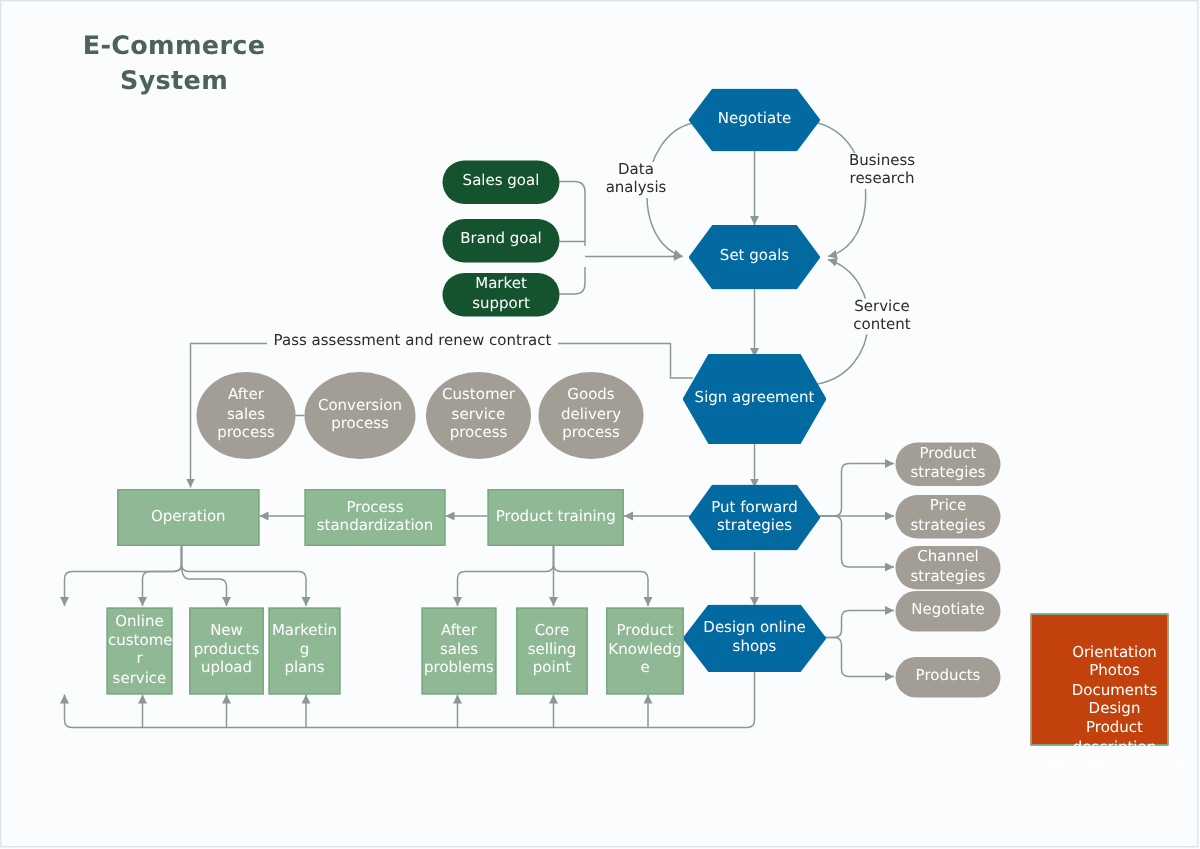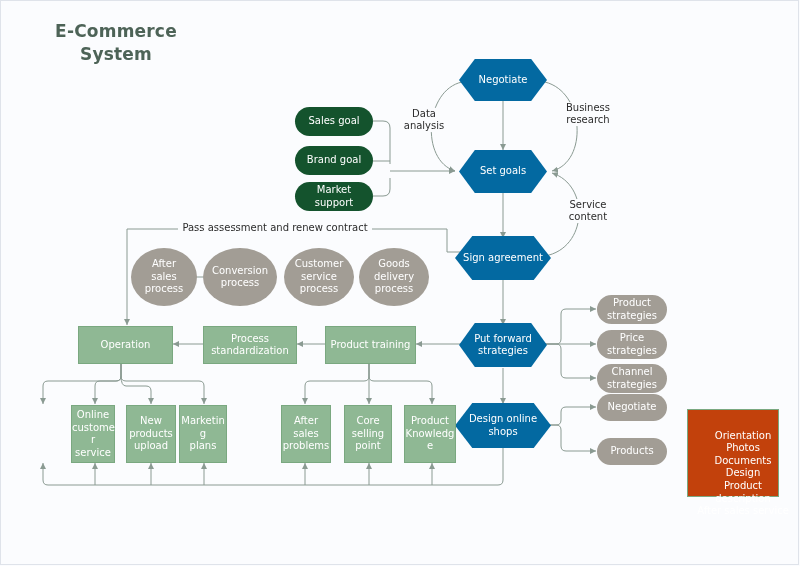--- a/index.html
+++ b/index.html
@@ -136,21 +136,21 @@
 System</div>
 
   <div class="node hex" style="left:459px;top:59px;width:88px;height:42px;">
     <span>Negotiate</span>
   </div>
 
   <div class="node hex" style="left:459px;top:150px;width:88px;height:43px;">
     <span>Set goals</span>
   </div>
 
-  <div class="node hex" style="left:455px;top:236px;width:96px;height:44px;">
+  <div class="node hex" style="left:455px;top:236px;width:96px;height:60px;">
     <span>Sign agreement</span>
   </div>
 
   <div class="node hex" style="left:459px;top:323px;width:88px;height:44px;white-space:pre-line;">
     <span>Put forward
 strategies</span>
   </div>
 
   <div class="node hex" style="left:455px;top:403px;width:96px;height:45px;white-space:pre-line;">
     <span>Design online

